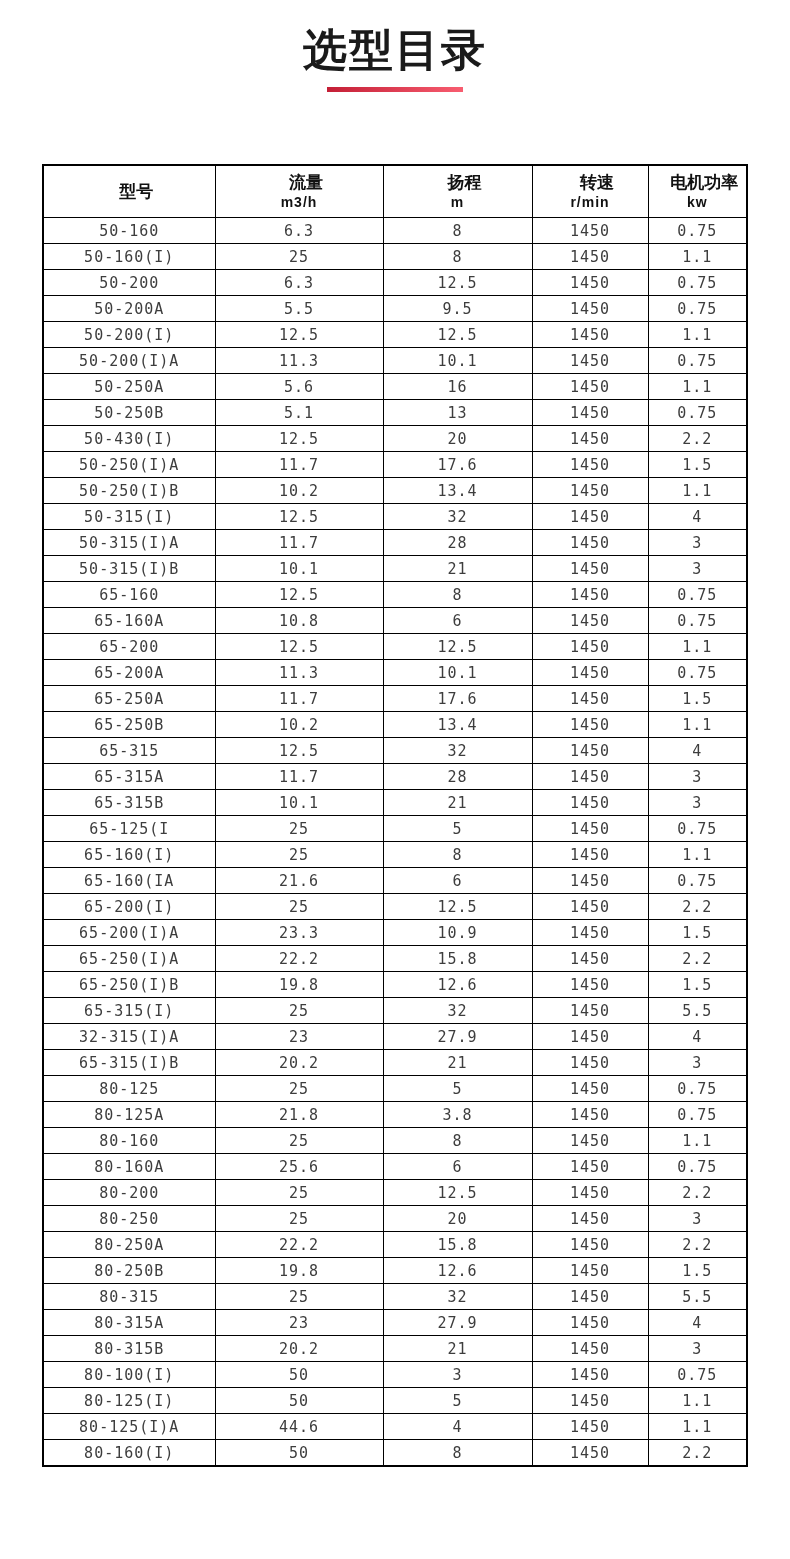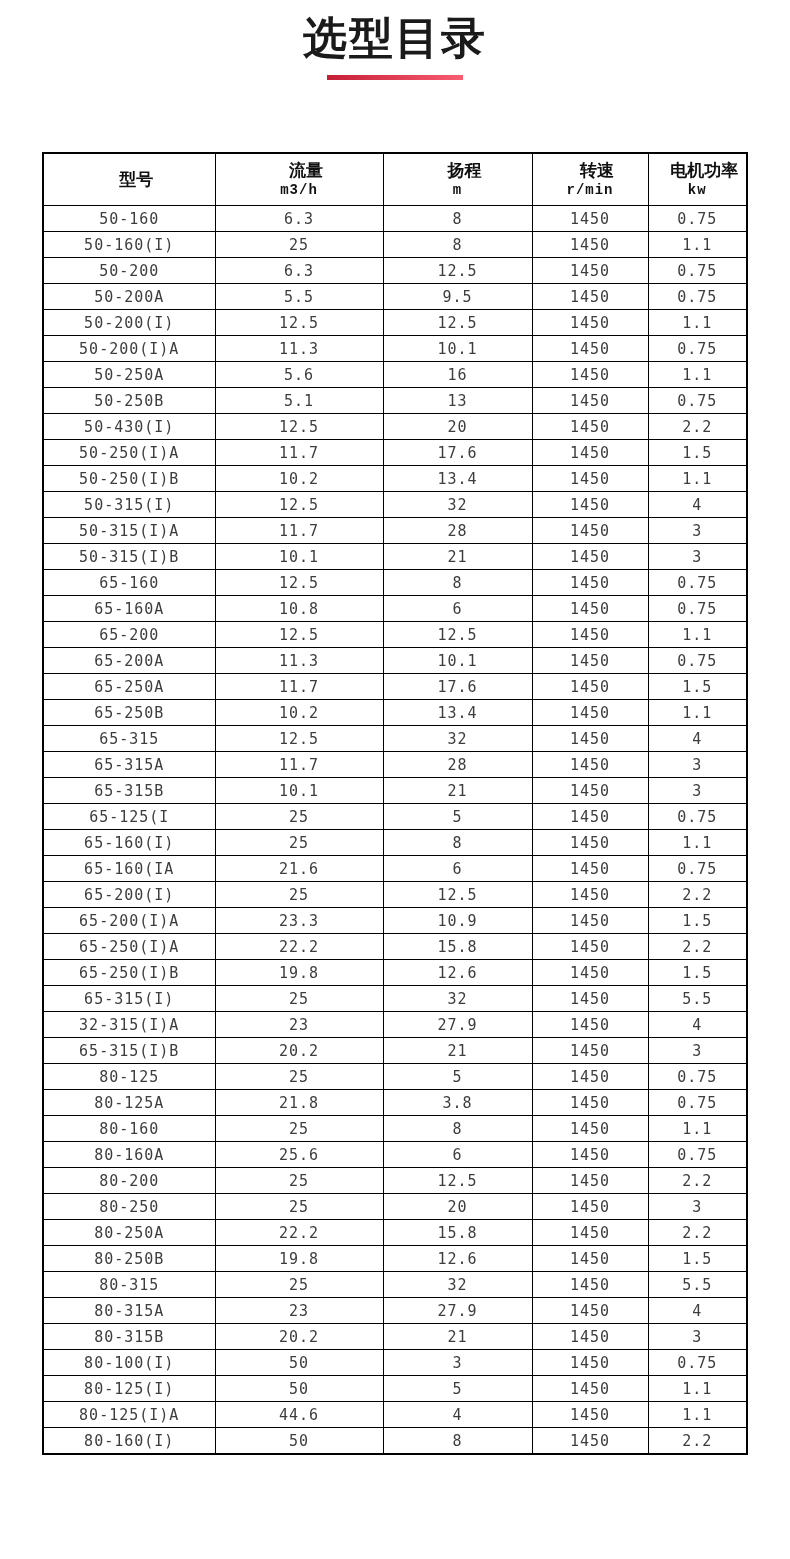--- a/index.html
+++ b/index.html
@@ -11,21 +11,21 @@
     width: 790px;
     min-height: 1559px;
     font-family: "Liberation Sans", "DejaVu Sans", sans-serif;
     position: relative;
   }
   .page-header {
     padding-top: 16px;
     text-align: center;
   }
   .page-title {
-    margin: 0;
+    margin: 12px;
     font-size: 44px;
     line-height: 1.0;
     font-weight: bold;
     color: #1a1a1a;
     letter-spacing: 2px;
     font-family: "Liberation Sans", "DejaVu Sans", sans-serif;
   }
   .title-underline {
     width: 136px;
     height: 5px;
@@ -56,21 +56,21 @@
     font-size: 17px;
     font-weight: bold;
     line-height: 1.25;
     color: #111111;
     margin-left: 14px;
   }
   .th-unit {
     font-size: 14px;
     font-weight: bold;
     line-height: 1.2;
-    font-family: Liberation Mono, monospace;
+    font-family: Liberation Sans, sans-serif;
     letter-spacing: 1px;
     color: #111111;
   }
   .th-unit:empty { display: none; }
   .catalog-table td {
     height: 25px;
     font-size: 15px;
     font-family: "DejaVu Sans Mono", monospace;
     letter-spacing: 1px;
     color: #3d3d3d;

